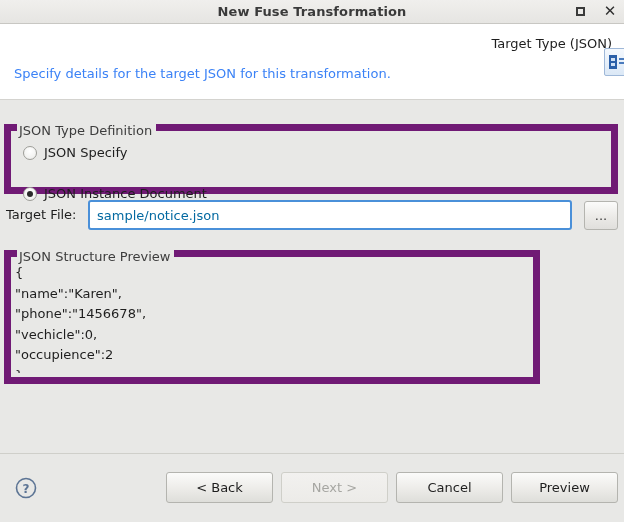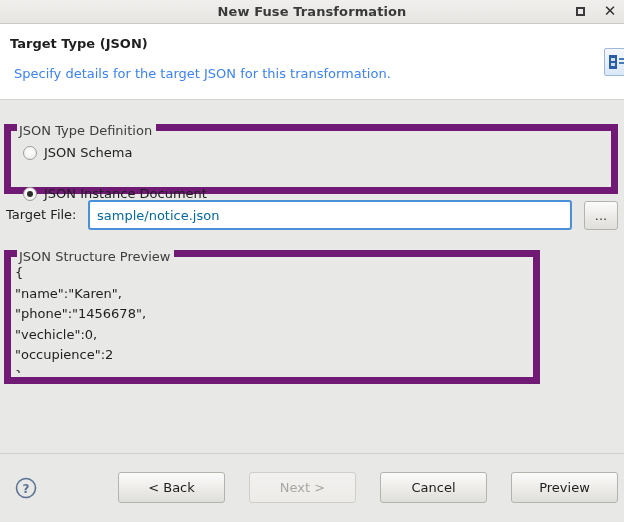--- a/index.html
+++ b/index.html
@@ -79,24 +79,25 @@
     position: relative;
     height: 76px;
     min-height: 76px;
     background: #ffffff;
     border-bottom: 1px solid #d4d3cf;
     padding: 10px 12px 0 10px;
     box-sizing: border-box;
   }
   .wiz-title {
     font-size: 13px;
-    font-weight: bold;
-    color: #1e1e1e;
-    margin: 0 0 0 0;
+    font-weight: normal;
+    color: #1e1e1e;
+    margin: 0 0 0 16px;
     padding-top: 2px;
+    text-align: right;
   }
   .wiz-desc {
     font-size: 13px;
     color: #3b82f6;
     margin-top: 15px;
     padding-left: 4px;
   }
   .wiz-banner-icon {
     position: absolute;
     right: -6px;
@@ -288,21 +289,21 @@
     left: 14px;
     top: 476px;
     width: 24px;
     height: 24px;
   }
   .footer-buttons {
     position: absolute;
     right: 6px;
     top: 18px;
     display: flex;
-    gap: 24px;
+    gap: 8px;
   }
   .btn {
     width: 107px;
     height: 31px;
     box-sizing: border-box;
     border: 1px solid #b4b4af;
     border-radius: 3px;
     background: linear-gradient(to bottom, #fbfbfa 0%, #eeedea 50%, #dededa 100%);
     font-family: "DejaVu Sans", "Liberation Sans", sans-serif;
     font-size: 13px;
@@ -342,21 +343,21 @@
     </div>
   </div>
 
   <div class="wiz-body">
 
     <div class="groupbox" id="type-group">
       <span class="gb-legend">JSON Type Definition</span>
 
       <div class="radio-row" id="radio-schema-row">
         <span class="radio-mark"></span>
-        <span class="radio-label">JSON Schema</span>
+        <span class="radio-label">JSON Specify</span>
       </div>
 
       <div class="radio-row" id="radio-instance-row">
         <span class="radio-mark checked"></span>
         <span class="radio-label">JSON Instance Document</span>
       </div>
     </div>
 
     <div id="target-file-row">
       <span id="target-file-label">Target File:</span>

